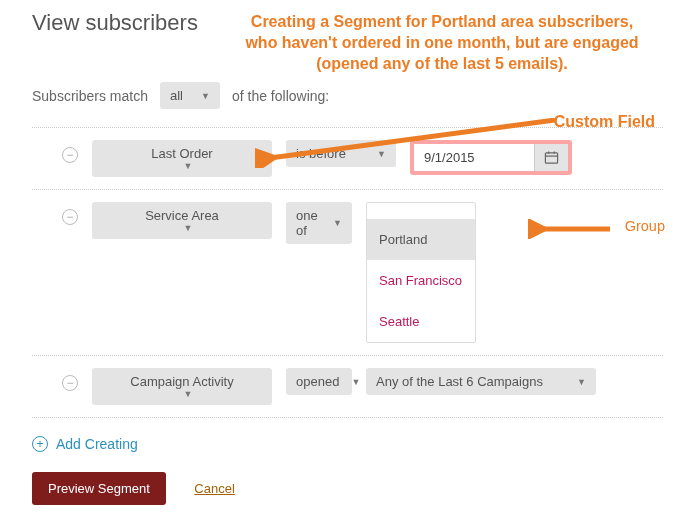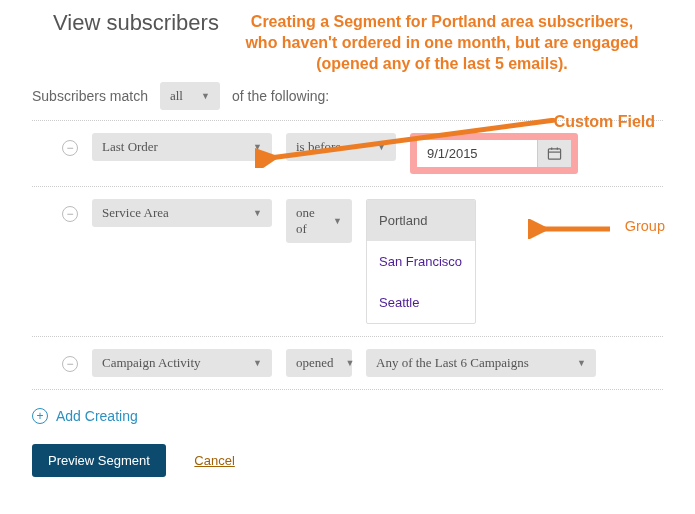--- a/index.html
+++ b/index.html
@@ -10,55 +10,53 @@
       background: #fff;
       color: #444;
       padding: 10px 32px 10px 32px;
       position: relative;
     }
     .page-title {
       font-size: 22px;
       color: #555;
       font-weight: 400;
       margin-bottom: 4px;
-      margin-left: 21px;
     }
     .annotation {
       position: absolute;
       top: 12px;
       left: 242px;
       width: 400px;
       color: #ec7d25;
       font-weight: 700;
       font-size: 16px;
       line-height: 1.3;
       text-align: center;
     }
     .match-row {
       margin-top: 46px;
       font-size: 14px;
       color: #666;
       display: flex;
       align-items: center;
       gap: 12px;
-      margin-bottom: 10px;
+      margin-bottom: 18px;
     }
     .selectish {
       display: inline-flex;
       align-items: center;
       justify-content: space-between;
       background: #e4e4e4;
       border: none;
       border-radius: 3px;
       padding: 6px 10px;
       font-size: 13px;
       color: #555;
       cursor: pointer;
       min-width: 60px;
-      font-family: Liberation Serif, serif;
     }
     .selectish .caret {
       margin-left: 12px;
       font-size: 9px;
       color: #777;
     }
     hr.sep {
       border: none;
       border-top: 1px dotted #ccc;
       margin: 0;
@@ -78,28 +76,28 @@
       display: inline-flex;
       align-items: center;
       justify-content: center;
       color: #aaa;
       font-size: 12px;
       line-height: 1;
       margin-top: 7px;
       flex-shrink: 0;
       cursor: pointer;
     }
-    .field-select { width: 180px; }
+    .field-select { width: 180px; flex-direction: column; }
     .op-select    { width: 66px; }
     .op-select-w  { width: 110px; }
     .value-select { width: 230px; }
     .date-input {
       display: inline-flex;
       align-items: stretch;
-      border: 7px solid #fca5a5;
+      border: 4px solid #fca5a5;
       border-radius: 3px;
       overflow: hidden;
       background: #fff;
     }
     .date-input input {
       border: none;
       padding: 6px 10px;
       font-size: 13px;
       width: 120px;
       color: #444;
@@ -115,26 +113,27 @@
     }
     .option-list {
       border: 1px solid #ddd;
       border-radius: 2px;
       width: 110px;
       overflow: hidden;
     }
     .option-item {
       padding: 13px 12px;
       font-size: 13px;
-      color: #4c1d95;
+      color: #be185d;
       cursor: pointer;
     }
     .option-item.selected {
       background: #e3e3e3;
       color: #555;
+      margin-top: 16px;
     }
 
     .actions-row {
       margin-top: 18px;
       display: flex;
       align-items: center;
       gap: 14px;
     }
     .add-link {
       color: #2d90c1;
@@ -147,21 +146,21 @@
     }
     .plus-circle {
       width: 16px; height: 16px;
       border: 1.5px solid #2d90c1;
       border-radius: 50%;
       display: inline-flex; align-items: center; justify-content: center;
       font-size: 12px; line-height: 1;
     }
     .btn-preview {
       margin-top: 20px;
-      background: #0c4a6e;
+      background: #7f1d1d;
       color: #fff;
       border: none;
       padding: 9px 16px;
       font-size: 13px;
       border-radius: 3px;
       cursor: pointer;
     }
     .cancel-link {
       color: #a16207;
       font-size: 13px;

